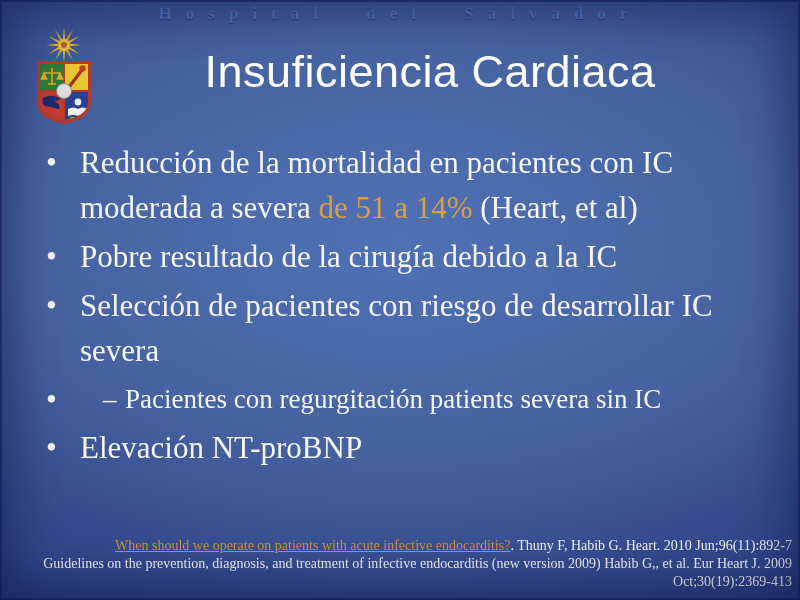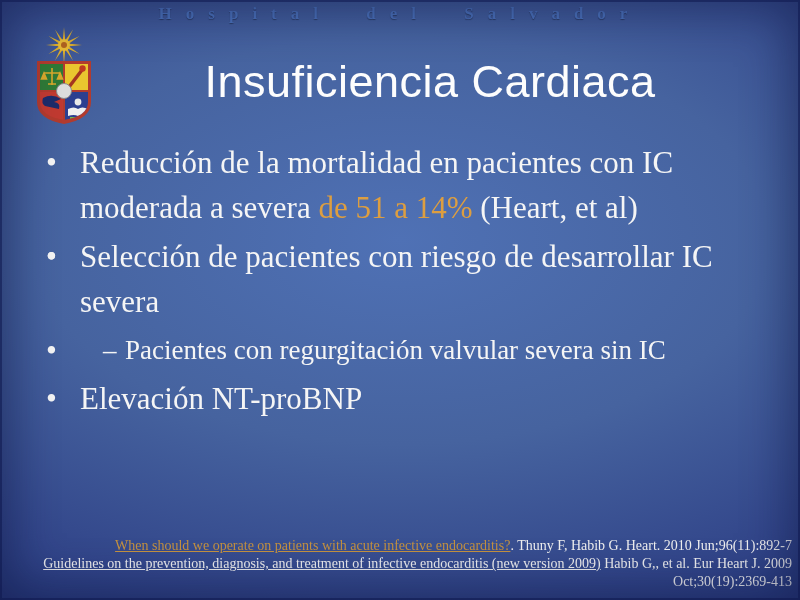--- a/index.html
+++ b/index.html
@@ -20,21 +20,21 @@
     text-align:center;
     font-family:"Liberation Serif", serif;
     font-weight:bold;font-size:17px;
     letter-spacing:14px;word-spacing:16px;
     color:var(--header-text,#4D74BD);
     text-shadow:0 1px 1px rgba(0,0,0,.35);
     white-space:nowrap;
   }
   .logo{position:absolute;left:32px;top:26px;width:64px;height:102px;z-index:2;}
   .title{
-    position:absolute;top:42px;left:60px;right:0;z-index:2;margin:14px;
+    position:absolute;top:42px;left:60px;right:0;z-index:2;margin:4px;
     text-align:center;
     font-family:"Liberation Sans", sans-serif;
     font-weight:400;font-size:45px;letter-spacing:0.5px;
     color:#fdfdfd;
   }
   .bullets{
     position:absolute;top:140px;left:46px;width:692px;z-index:3;
     margin:0;padding:0;list-style:none;
     font-size:31px;line-height:45px;
     color:var(--body-text,#F5F5F5);
@@ -51,21 +51,21 @@
     position:absolute;left:40px;right:8px;bottom:9px;z-index:2;
     text-align:right;
     font-family:"Liberation Serif", serif;
     font-size:14px;line-height:18px;
     color:#EFEFEF;white-space:nowrap;
   }
   .footer .link{
     color:var(--link,#C49140);
     text-decoration:underline;cursor:pointer;
   }
-  .footer .us{text-decoration:underline;margin-top:36px;}
+  .footer .us{margin-top:36px;}
 </style>
 </head>
 <body>
 
 <div class="slide">
 
   <div class="header">Hospital del Salvador</div>
 
   <div class="logo">
     <svg width="64" height="102" viewBox="0 0 64 102" xmlns="http://www.w3.org/2000/svg">
@@ -122,30 +122,30 @@
     </svg>
   </div>
 
   <h1 class="title">Insuficiencia Cardiaca</h1>
 
   <ul class="bullets">
     <li>
       <span class="mk">•</span><span>Reducción de la mortalidad en pacientes con IC moderada a severa </span><span class="hl">de 51 a 14%</span><span> (Heart, et al)</span>
     </li>
     <li>
-      <span class="mk">•</span>
+      <span class="mk">•</span><span>Pobre resultado de la cirugía debido a la IC</span>
     </li>
     <li>
       <span class="mk">•</span><span>Selección de pacientes con riesgo de desarrollar IC severa</span>
     </li>
     <li>
       <span class="mk">•</span>
     </li>
     <li class="sub">
-      <span class="mk">–</span><span>Pacientes con regurgitación valvular severa sin IC</span>
+      <span class="mk">–</span><span>Pacientes con regurgitación patients severa sin IC</span>
     </li>
     <li>
       <span class="mk">•</span><span>Elevación NT-proBNP</span>
     </li>
   </ul>
 
   <div class="footer">
     <div class="ref">
       <span class="link">When should we operate on patients with acute infective endocarditis?</span><span>. Thuny F, Habib G. Heart. 2010 Jun;96(11):892-7</span>
     </div>

